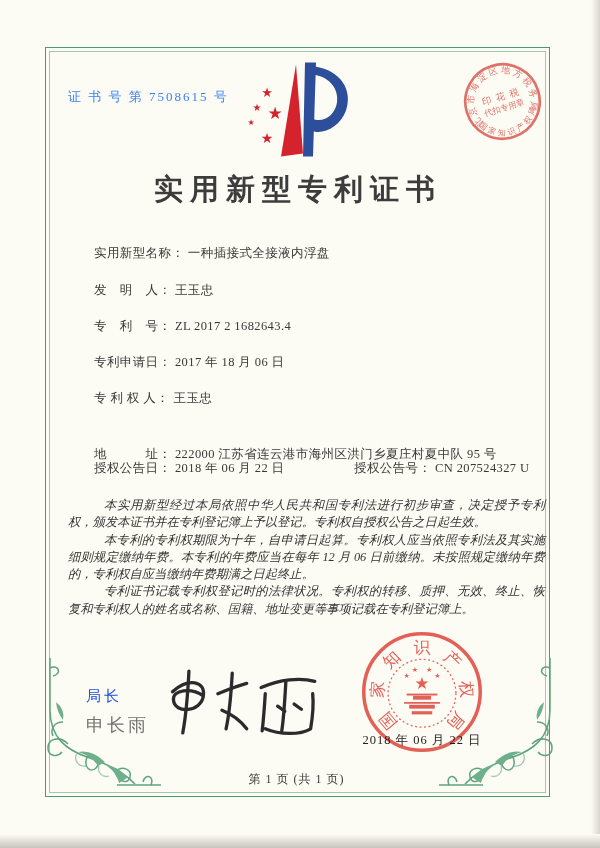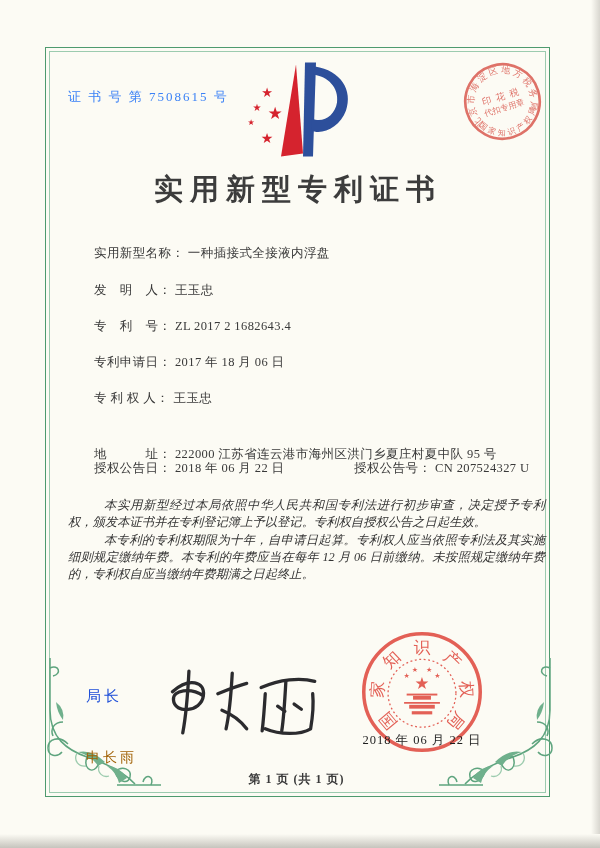--- a/index.html
+++ b/index.html
@@ -19,31 +19,31 @@
 
   .field{position:absolute;left:82px;font-size:12.5px;color:#393939;white-space:nowrap;letter-spacing:.4px;}
   .field-label{display:inline-block;min-width:76px;margin-left:12px;}
   .f1{top:245px}.f2{top:282px}.f3{top:318px}.f4{top:354px}.f5{top:390px}.f6{top:446px}.f7{top:460px}
   .grant-right{position:absolute;left:342px;top:460px;font-size:12.5px;color:#393939;white-space:nowrap;letter-spacing:.4px;}
 
   .paras{position:absolute;left:68px;top:489px;width:477px;font-size:12.3px;line-height:17.3px;color:#333;text-align:justify;font-style:italic;margin-top:8px;}
   .paras p{margin:0;text-indent:36px;}
 
   .sig-title{position:absolute;left:86px;top:687px;font-size:15px;letter-spacing:3px;color:#1d4ed8;}
-  .sig-name{position:absolute;left:86px;top:713px;font-size:14px;letter-spacing:3px;color:#a16207;margin-top:36px;}
+  .sig-name{position:absolute;left:86px;top:713px;font-size:18px;letter-spacing:3px;color:#737373;}
   .signature{position:absolute;left:158px;top:664px;width:165px;height:76px;}
 
   .flourish{position:absolute;width:118px;height:138px;}
   .flourish-br{left:437px;top:658px;}
   .flourish-bl{left:45px;top:658px;transform:scaleX(-1);}
 
   .official-seal{position:absolute;left:358px;top:628px;width:128px;height:128px;opacity:.85;}
   .seal-date{position:absolute;left:352px;top:732px;width:140px;text-align:center;font-size:12.5px;letter-spacing:1px;color:#1e1e1e;}
 
-  .footer{position:absolute;left:45px;top:771px;width:503px;text-align:center;font-size:12px;letter-spacing:1px;color:#3a3a3a;font-weight:bold;}
+  .footer{position:absolute;left:45px;top:771px;width:503px;text-align:center;font-size:12px;letter-spacing:1px;color:#3a3a3a;}
 </style>
 </head>
 <body>
 
 <div id="paper">
 
   <div class="frame">
     <div class="frame-inner"></div>
   </div>
 
@@ -121,20 +121,21 @@
     <span>2018 年 06 月 22 日</span>
   </div>
   <div class="grant-right">
     <span class="field-label">授权公告号：</span>
     <span>CN 207524327 U</span>
   </div>
 
   <div class="paras">
     <p>本实用新型经过本局依照中华人民共和国专利法进行初步审查，决定授予专利权，颁发本证书并在专利登记簿上予以登记。专利权自授权公告之日起生效。</p>
     <p>本专利的专利权期限为十年，自申请日起算。专利权人应当依照专利法及其实施细则规定缴纳年费。本专利的年费应当在每年 12 月 06 日前缴纳。未按照规定缴纳年费的，专利权自应当缴纳年费期满之日起终止。</p>
+    <p>专利证书记载专利权登记时的法律状况。专利权的转移、质押、无效、终止、恢复和专利权人的姓名或名称、国籍、地址变更等事项记载在专利登记簿上。</p>
   </div>
 
   <svg class="flourish flourish-bl" viewBox="0 0 118 138">
     <g fill="none" stroke="#5ea47e" stroke-width="1.5">
       <path d="M113,0 V52"></path>
       <path d="M113,10 c-9,-4 -12,6 -3,8"></path>
       <path d="M113,52 C113,80 96,92 76,99 C58,105 40,113 28,126"></path>
       <path d="M2,127 H46"></path>
       <path d="M12,127 c-4,-9 6,-12 8,-3"></path>
       <path d="M76,99 c-9,-3 -15,5 -9,11 c5,5 13,0 9,-11"></path>

